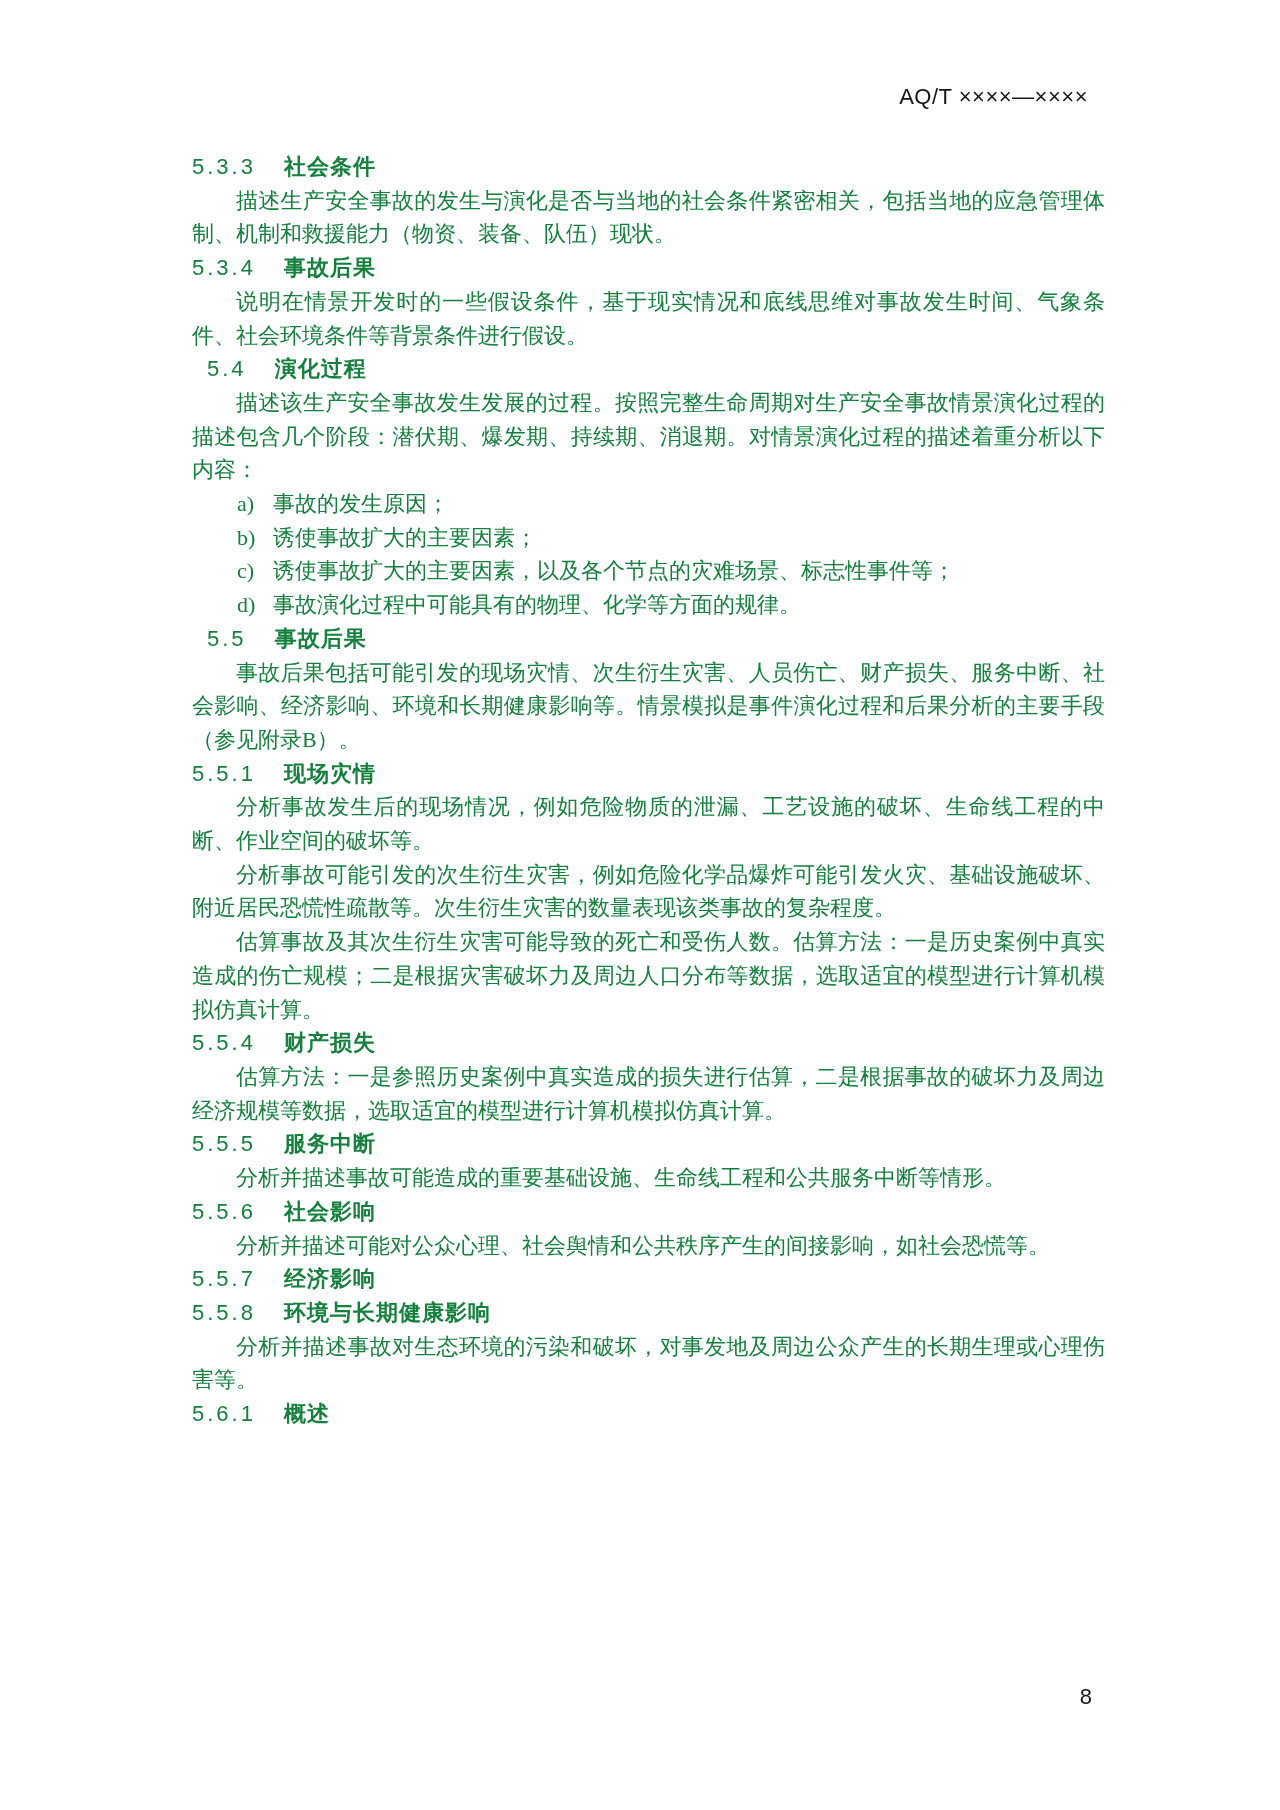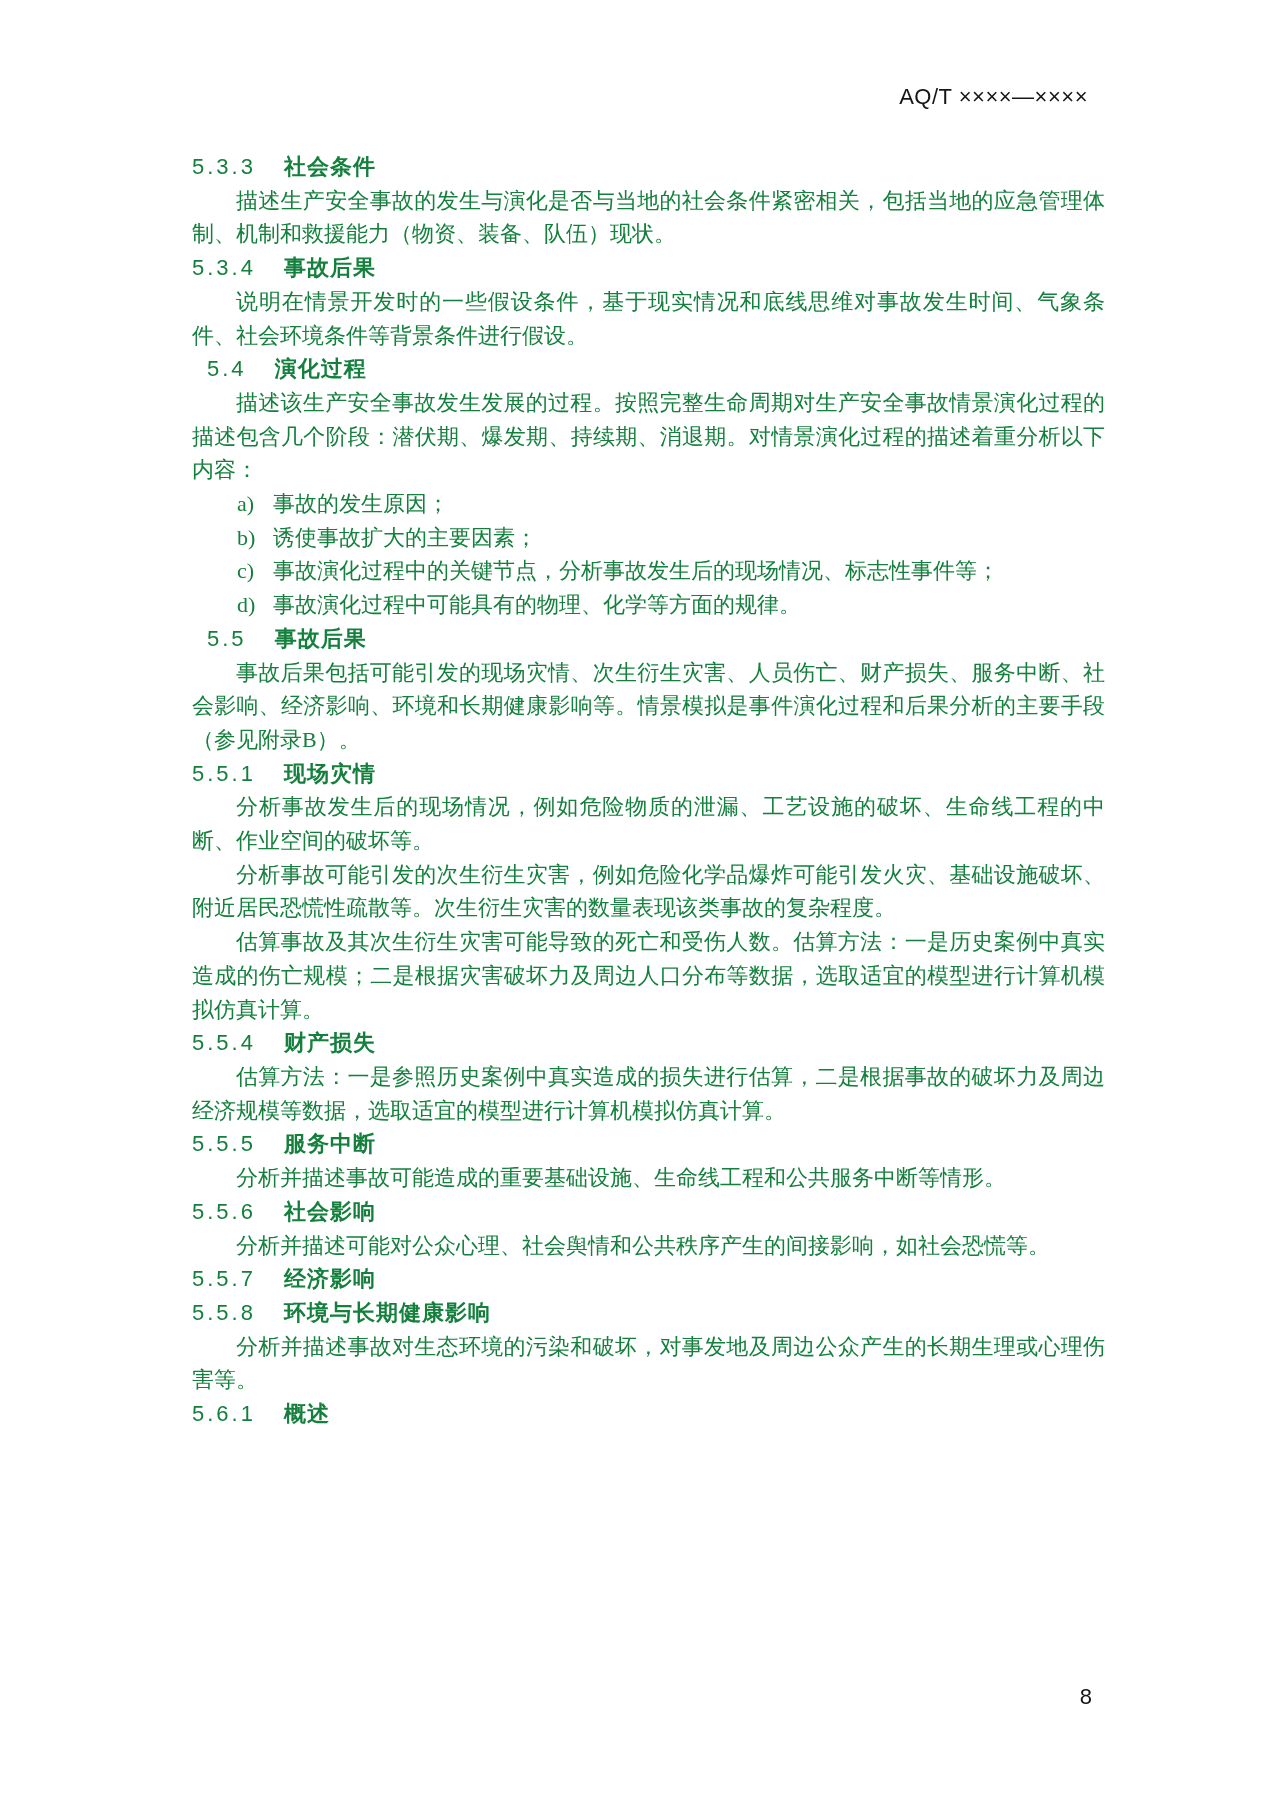--- a/index.html
+++ b/index.html
@@ -103,21 +103,21 @@
       <div class="list-item">
     <span class="li-label">a)</span>
     <span class="li-text">事故的发生原因；</span>
   </div>
       <div class="list-item">
     <span class="li-label">b)</span>
     <span class="li-text">诱使事故扩大的主要因素；</span>
   </div>
       <div class="list-item">
     <span class="li-label">c)</span>
-    <span class="li-text">事故演化过程中的关键节点，分析事故发生后的现场情况、标志性事件等；</span>
+    <span class="li-text">诱使事故扩大的主要因素，以及各个节点的灾难场景、标志性事件等；</span>
   </div>
       <div class="list-item">
     <span class="li-label">d)</span>
     <span class="li-text">事故演化过程中可能具有的物理、化学等方面的规律。</span>
   </div>
       <div class="heading level-2">
     <span class="h-num">5.5</span>
     <span class="h-title">事故后果</span>
   </div>
       <p class="para">事故后果包括可能引发的现场灾情、次生衍生灾害、人员伤亡、财产损失、服务中断、社会影响、经济影响、环境和长期健康影响等。情景模拟是事件演化过程和后果分析的主要手段（参见附录B）。</p>

